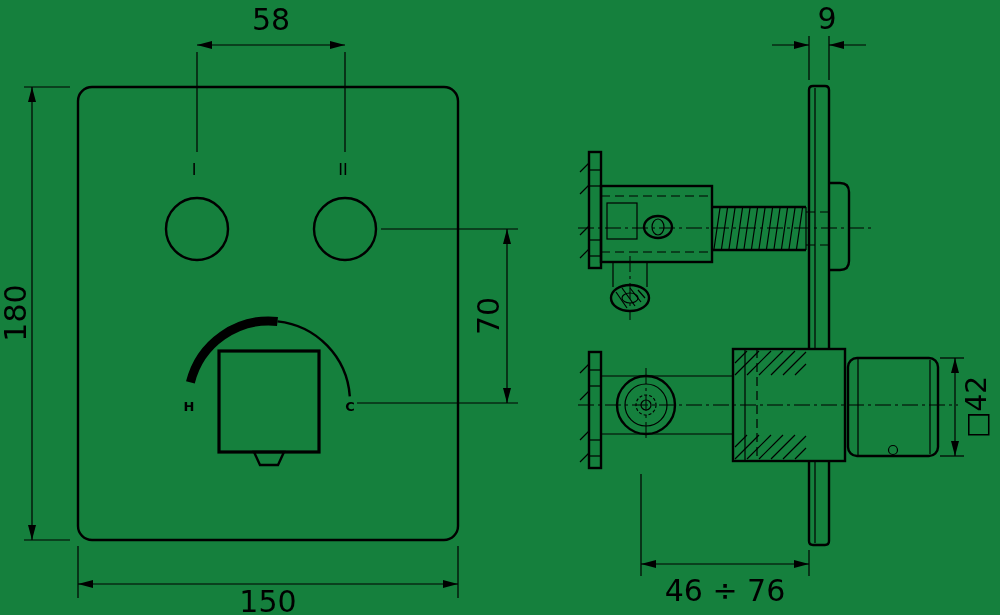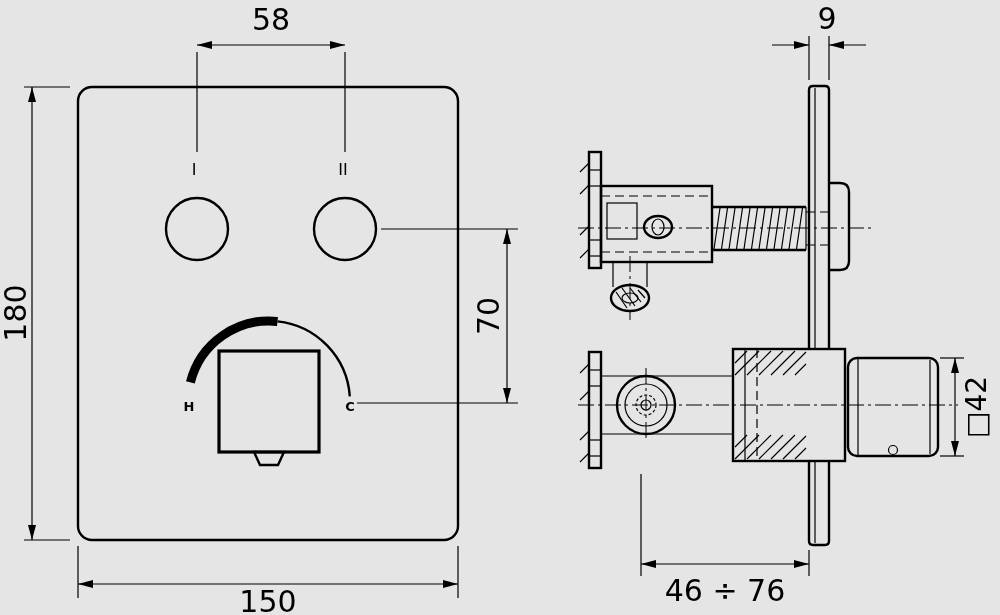--- a/index.html
+++ b/index.html
@@ -1,16 +1,16 @@
 <!DOCTYPE html>
 <html><head>
 <meta charset="utf-8">
 <style>
   html,body{margin:0;padding:0;background:#ffffff;}
-  .canvas{width:1000px;height:615px;background:#e5e5e5;position:relative;overflow:hidden;}
+  .canvas{width:1000px;height:615px;background:#15803d;position:relative;overflow:hidden;}
   svg{display:block;}
   svg text{
     font-family:"DejaVu Sans","Liberation Sans",sans-serif;
     fill:#000;
   }
   .dimtext{font-size:30px;}
   .dimtext-sm{font-size:28px;}
   .lbltext{font-size:16px;}
   .hctext{font-size:13px;font-weight:bold;}
   .thin{stroke:#000;stroke-width:1.2;fill:none;}

